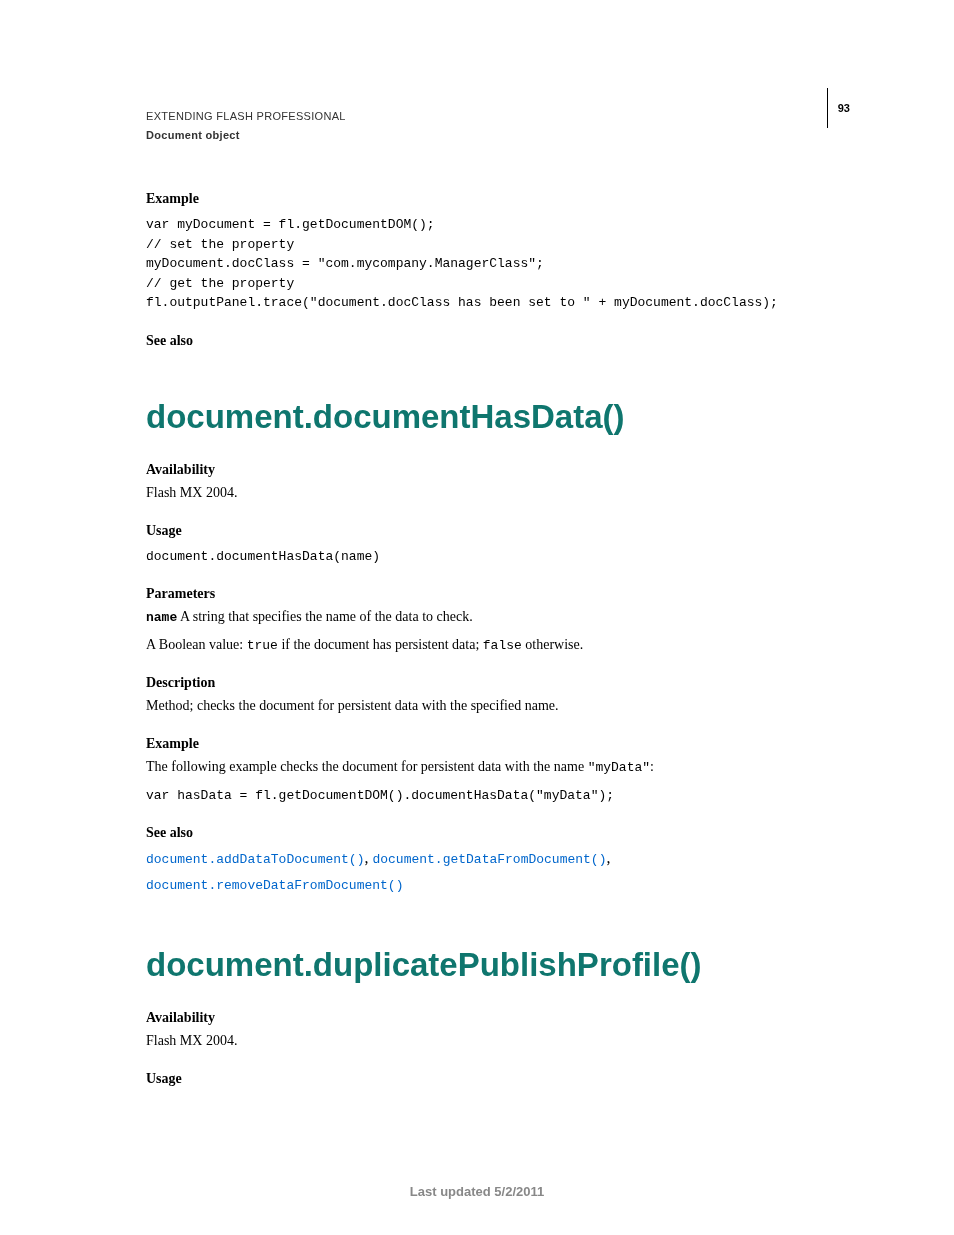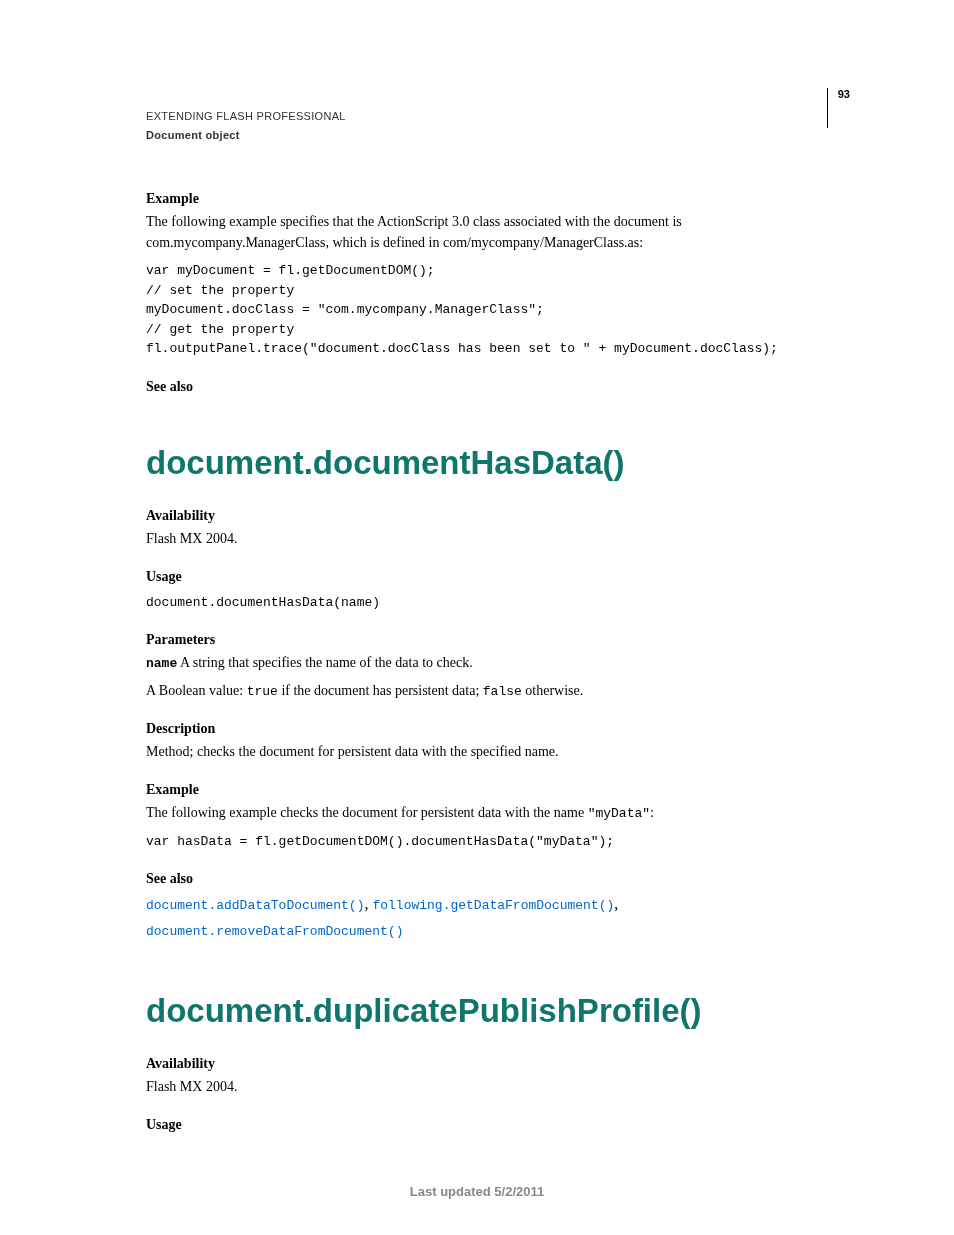--- a/index.html
+++ b/index.html
@@ -29,21 +29,21 @@
     color: #333;
     letter-spacing: 0.3px;
   }
   .header-title { font-weight: 400; margin-top: 20px; }
   .header-sub { font-weight: 700; margin-top: 2px; }
   .page-number-wrap {
     border-left: 1px solid #000;
     padding-left: 10px;
     height: 40px;
     display: flex;
-    align-items: flex-start;
+    align-items: center;
   }
   .page-number {
     font-family: -apple-system, 'Segoe UI', Arial, sans-serif;
     font-size: 11px;
     font-weight: 700;
   }
   .section-label {
     font-family: Georgia, 'Times New Roman', serif;
     font-weight: 700;
     font-size: 14px;
@@ -105,21 +105,20 @@
     <div class="header-left">
       <div class="header-title">EXTENDING FLASH PROFESSIONAL</div>
       <div class="header-sub">Document object</div>
     </div>
     <div class="page-number-wrap">
       <div class="page-number">93</div>
     </div>
   </div>
 
   <div class="section-label">Example</div>
-  <p class="body-text">The following example specifies that the ActionScript 3.0 class associated with the document is com.mycompany.ManagerClass, which is defined in com/mycompany/ManagerClass.as:</p>
   <div class="code-block">var myDocument = fl.getDocumentDOM();
 // set the property
 myDocument.docClass = "com.mycompany.ManagerClass";
 // get the property
 fl.outputPanel.trace("document.docClass has been set to " + myDocument.docClass);</div>
 
   <div class="section-label">See also</div>
 
   <div class="h1">document.documentHasData()</div>
 
@@ -142,21 +141,21 @@
   <p class="body-text">Method; checks the document for persistent data with the specified name.</p>
 
   <div class="section-label">Example</div>
   <p class="body-text">
     <span>The following example checks the document for persistent data with the name </span><span class="code-inline">"myData"</span><span>:</span>
   </p>
   <div class="code-block">var hasData = fl.getDocumentDOM().documentHasData("myData");</div>
 
   <div class="section-label">See also</div>
   <div class="link-line">
-    <a class="link">document.addDataToDocument()</a><span>, </span><a class="link">following.getDataFromDocument()</a><span>, </span><br>
+    <a class="link">document.addDataToDocument()</a><span>, </span><a class="link">document.getDataFromDocument()</a><span>, </span><br>
     <a class="link">document.removeDataFromDocument()</a>
   </div>
 
   <div class="h1">document.duplicatePublishProfile()</div>
 
   <div class="section-label">Availability</div>
   <p class="body-text">Flash MX 2004.</p>
 
   <div class="section-label">Usage</div>
 

